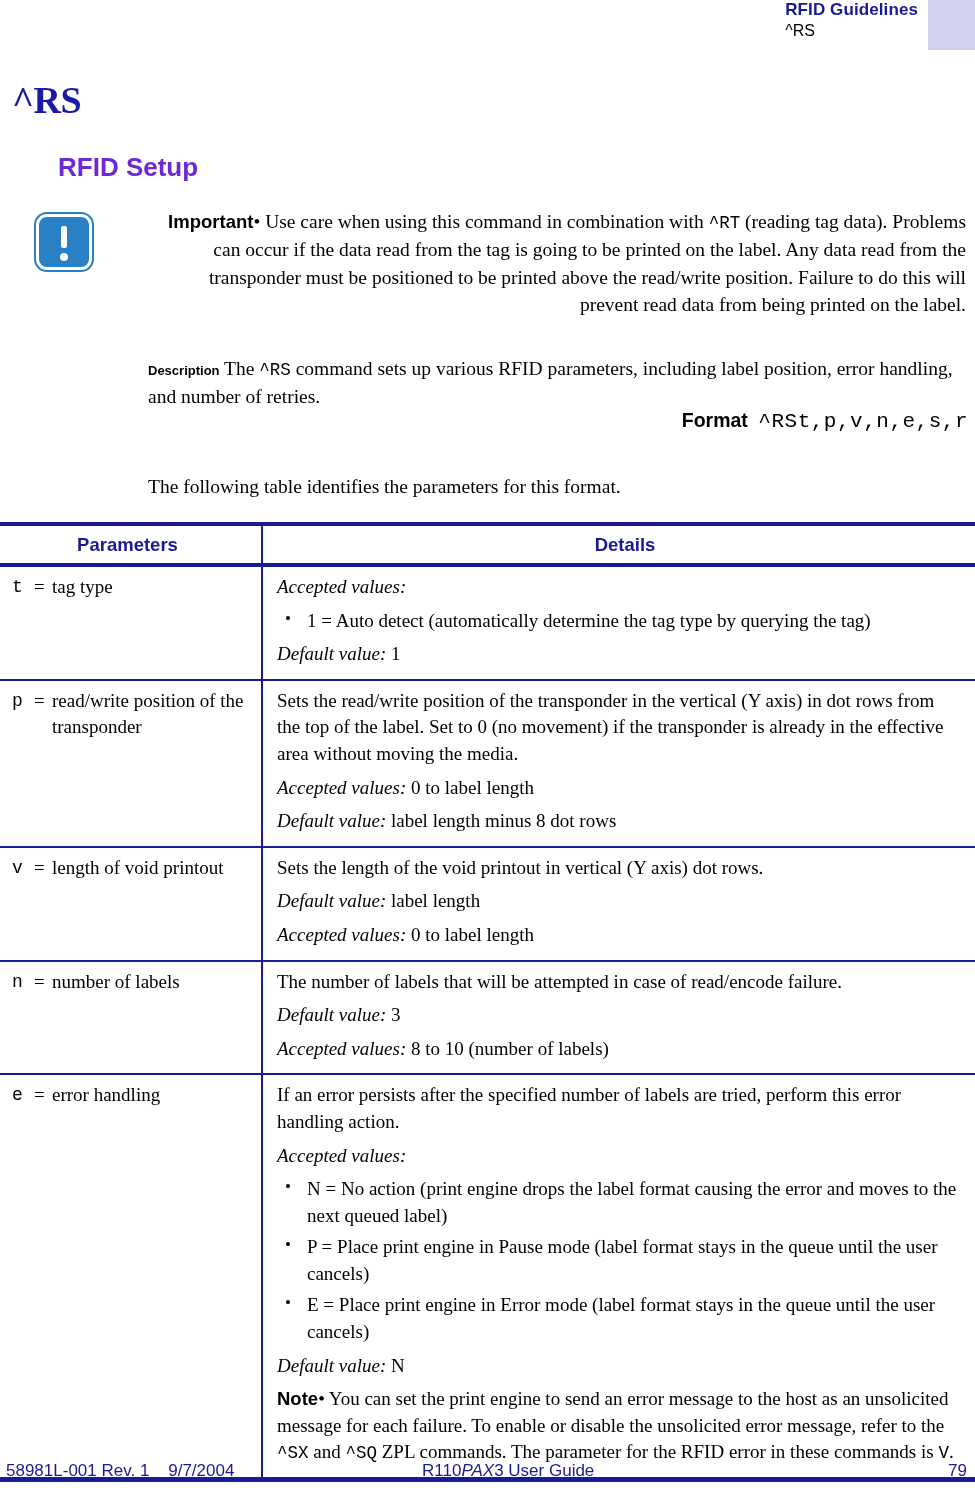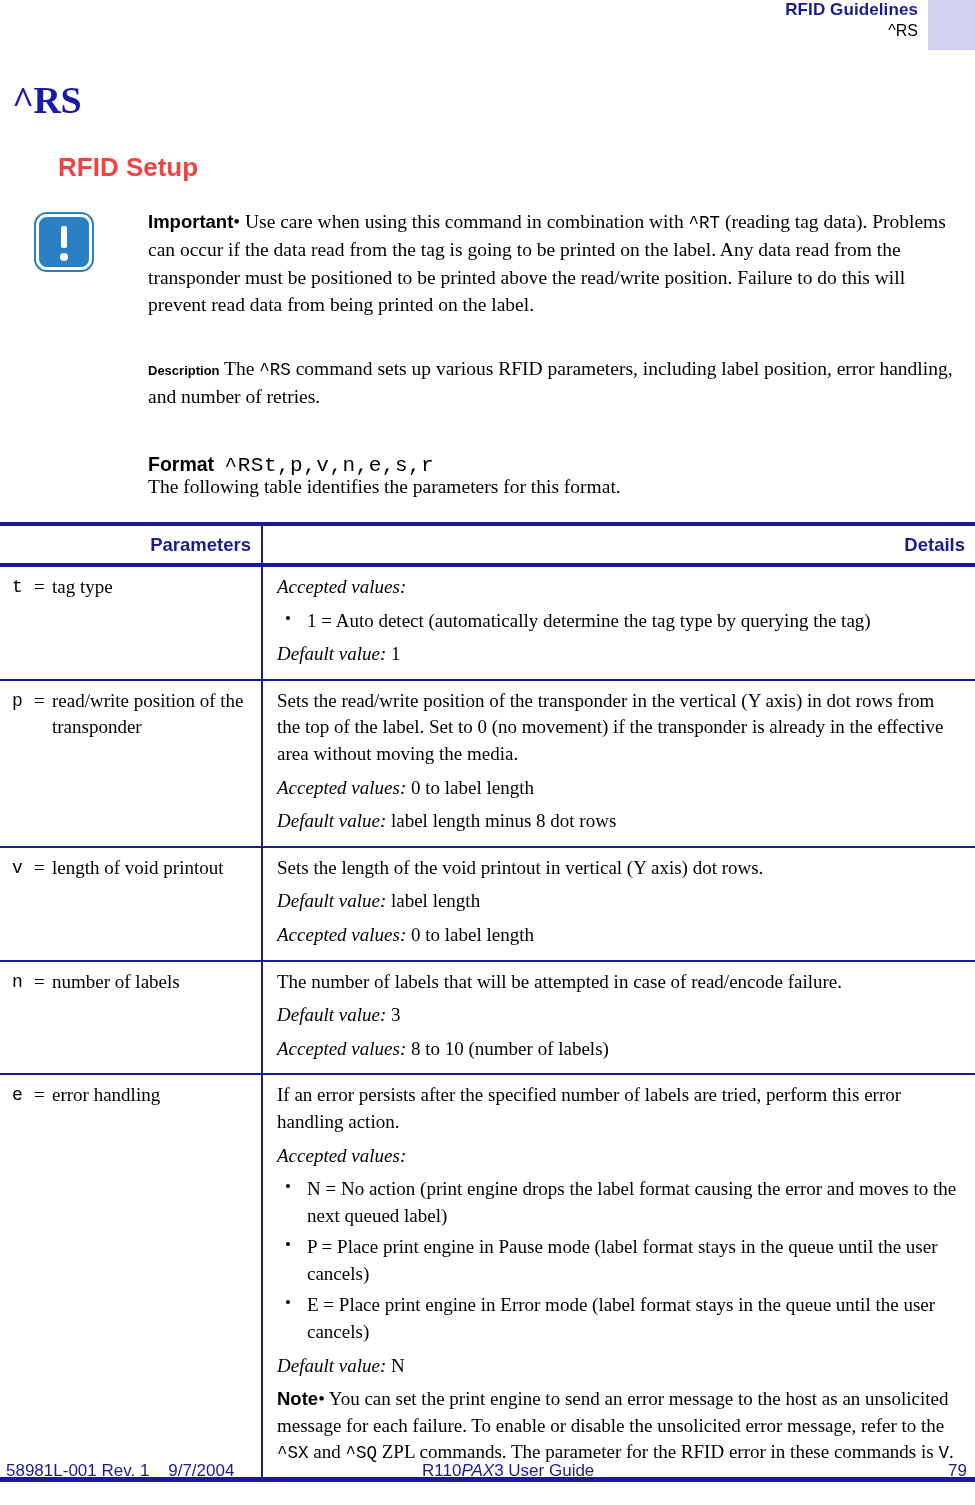--- a/index.html
+++ b/index.html
@@ -29,21 +29,20 @@
     top: 0;
     right: 0;
     width: 47px;
     height: 50px;
     background: #d2d2f0;
   }
   .header-lines {
     position: absolute;
     top: 0;
     right: 57px;
-    text-align: right;
     font-family: "Liberation Sans", "DejaVu Sans", sans-serif;
     line-height: 1.18;
   }
   .header-title {
     font-weight: bold;
     font-size: 17px;
     color: #1a1a96;
     letter-spacing: 0.1px;
   }
   .header-sub {
@@ -63,21 +62,21 @@
     color: #1a1aa8;
     letter-spacing: -0.5px;
   }
   .section-heading {
     position: absolute;
     top: 152px;
     left: 58px;
     font-family: "Liberation Sans", "DejaVu Sans", sans-serif;
     font-weight: bold;
     font-size: 26px;
-    color: #ef4444;
+    color: #6d28d9;
   }
 
   
   .callout {
     position: absolute;
     top: 208px;
     left: 36px;
     width: 930px;
   }
   .callout-icon {
@@ -109,42 +108,42 @@
     margin-left: -4px;
     width: 8px;
     height: 8px;
     border-radius: 50%;
     background: #ffffff;
   }
   .callout-body {
     margin-left: 112px;
     font-size: 19.5px;
     line-height: 1.42;
-    text-align: left;
+    text-align: right;
   }
   .lead-label {
     font-family: "Liberation Sans", "DejaVu Sans", sans-serif;
     font-weight: bold;
     font-size: 18.5px;
   }
   .mono {
     font-family: "Liberation Mono", "DejaVu Sans Mono", monospace;
     font-size: 17.5px;
   }
 
   
   .block {
     position: absolute;
     left: 148px;
     width: 820px;
     font-size: 19.5px;
     line-height: 1.42;
   }
   .block-description { top: 355px; }
-  .block-format      { top: 450px; font-size: 21px; }
+  .block-format      { top: 406px; font-size: 21px; text-align: right; }
   .block-tableintro  { top: 473px; }
 
   .block-label {
     font-family: "Liberation Sans", "DejaVu Sans", sans-serif;
     font-weight: bold;
     font-size: 13px;
   }
   .format-label {
     font-family: "Liberation Sans", "DejaVu Sans", sans-serif;
     font-weight: bold;
@@ -166,21 +165,21 @@
     table-layout: fixed;
   }
   .param-table col.c-param { width: 262px; }
   .param-table col.c-detail { width: 713px; }
 
   .param-table thead th {
     font-family: "Liberation Sans", "DejaVu Sans", sans-serif;
     font-weight: bold;
     font-size: 18.5px;
     color: #1a1a96;
-    text-align: right;
+    text-align: center;
     padding: 8px 10px 7px 4px;
     border-top: 4px solid #1a1a96;
     border-bottom: 4px solid #1a1a96;
     vertical-align: bottom;
   }
   .param-table thead th.th-detail {
     padding-left: 22px;
     border-left: 2px solid #1a1a96;
   }
   .param-table tbody td {

